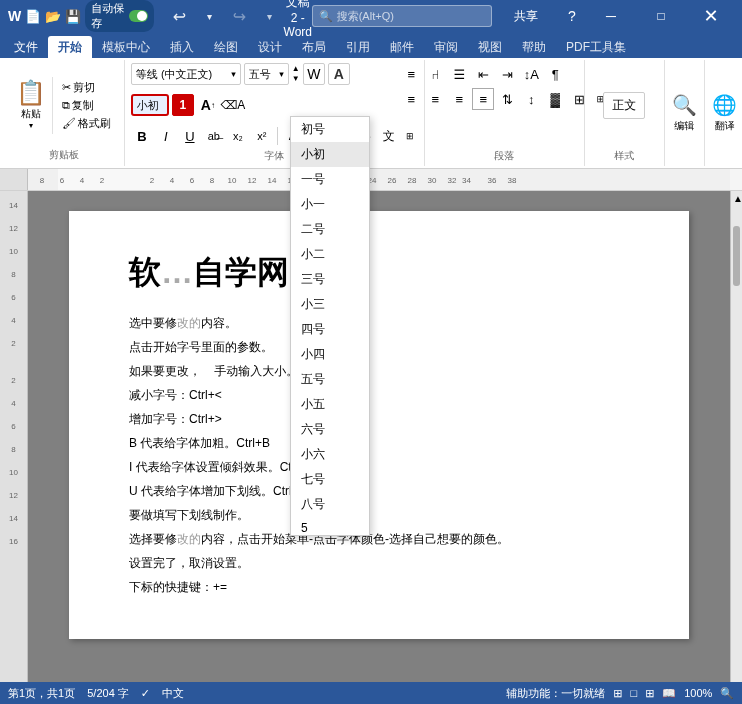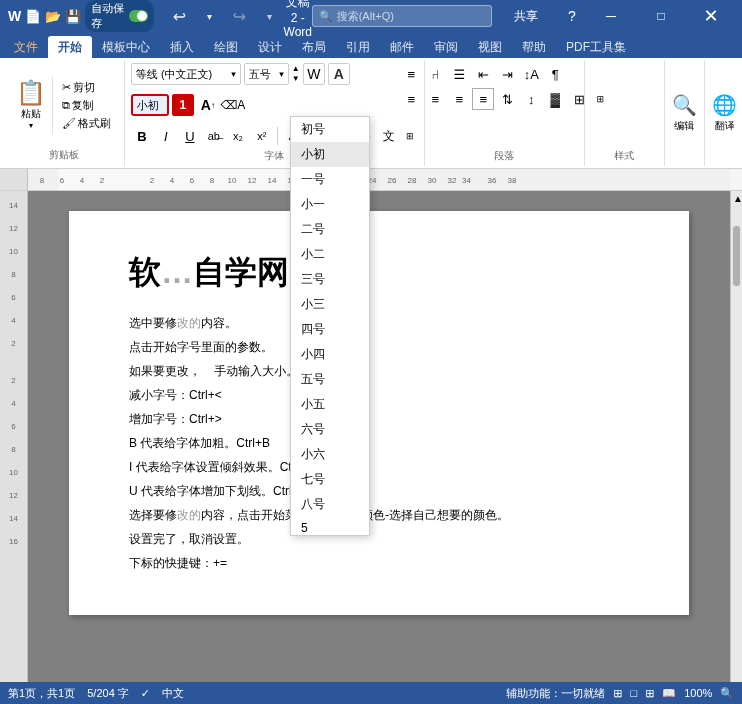--- a/index.html
+++ b/index.html
@@ -262,21 +262,21 @@
     </div>
     <div class="title-right-btn" style="font-size:12px;color:white;width:60px;">共享</div>
     <div class="help-btn" style="color:white;">?</div>
     <div class="title-right-btn" style="color:white;font-size:14px;">─</div>
     <div class="title-right-btn" style="color:white;font-size:12px;">□</div>
     <div class="title-right-btn close" style="color:white;">✕</div>
   </div>
 </div>
 
 <div class="ribbon-tabs">
-  <div class="ribbon-tab" style="color:#fdba74;">文件</div>
+  <div class="ribbon-tab" style="color:#ffffff;">文件</div>
   <div class="ribbon-tab active">开始</div>
   <div class="ribbon-tab" style="color:rgba(255,255,255,0.85);">模板中心</div>
   <div class="ribbon-tab" style="color:rgba(255,255,255,0.85);">插入</div>
   <div class="ribbon-tab" style="color:rgba(255,255,255,0.85);">绘图</div>
   <div class="ribbon-tab" style="color:rgba(255,255,255,0.85);">设计</div>
   <div class="ribbon-tab" style="color:rgba(255,255,255,0.85);text-align:center;">布局</div>
   <div class="ribbon-tab" style="color:rgba(255,255,255,0.85);">引用</div>
   <div class="ribbon-tab" style="color:rgba(255,255,255,0.85);">邮件</div>
   <div class="ribbon-tab" style="color:rgba(255,255,255,0.85);">审阅</div>
   <div class="ribbon-tab" style="color:rgba(255,255,255,0.85);">视图</div>
@@ -381,20 +381,23 @@
         <div style="width:22px;height:22px;cursor:pointer;font-size:13px;display:flex;align-items:center;justify-content:center;">↕</div>
         <div style="width:22px;height:22px;cursor:pointer;font-size:13px;display:flex;align-items:center;justify-content:center;">▓</div>
         <div style="width:22px;height:22px;cursor:pointer;font-size:13px;display:flex;align-items:center;justify-content:center;">⊞</div>
         <div style="width:16px;height:22px;cursor:pointer;font-size:9px;display:flex;align-items:center;justify-content:center;">⊞</div>
       </div>
     </div>
     <div class="ribbon-group-label">段落</div>
   </div>
 
   <div class="ribbon-group" style="padding:3px 6px;min-width:80px;">
+    <div style="flex:1;display:flex;align-items:center;justify-content:center;">
+      <div style="border:1px solid #ccc;border-radius:2px;padding:4px 8px;font-size:12px;cursor:pointer;">正文</div>
+    </div>
     <div class="ribbon-group-label">样式</div>
   </div>
 
   <div class="ribbon-group" style="padding:3px 6px;min-width:40px;">
     <div style="flex:1;display:flex;flex-direction:column;align-items:center;justify-content:center;gap:2px;">
       <div style="font-size:20px;cursor:pointer;">🔍</div>
       <div style="font-size:10px;">编辑</div>
     </div>
   </div>
 
@@ -472,20 +475,21 @@
       </div>
       <div class="page-text">
         <div>选中要修<span style="color:#999;">改的</span>内容。</div>
         <div>点击开始字号里面的参数。</div>
         <div>如果要更改，<span style="color:#999;">&nbsp;&nbsp;&nbsp;&nbsp;</span>手动输入大小。</div>
         <div>减小字号：Ctrl+&lt;</div>
         <div>增加字号：Ctrl+&gt;</div>
         <div>B 代表给字体加粗。Ctrl+B</div>
         <div>I 代表给字体设置倾斜效果。Ctrl+i</div>
         <div>U 代表给字体增加下划线。Ctrl+U</div>
+        <div>要做填写下划线制作。</div>
         <div>选择要修<span style="color:#999;">改的</span>内容，点击开始菜单-点击字体颜色-选择自己想要的颜色。</div>
         <div>设置完了，取消设置。</div>
         <div>下标的快捷键：+=</div>
       </div>
     </div>
   </div>
 
   <div class="scrollbar-v">
     <div style="text-align:center;font-size:10px;cursor:pointer;padding:2px;">▲</div>
     <div class="scrollbar-thumb"></div>

